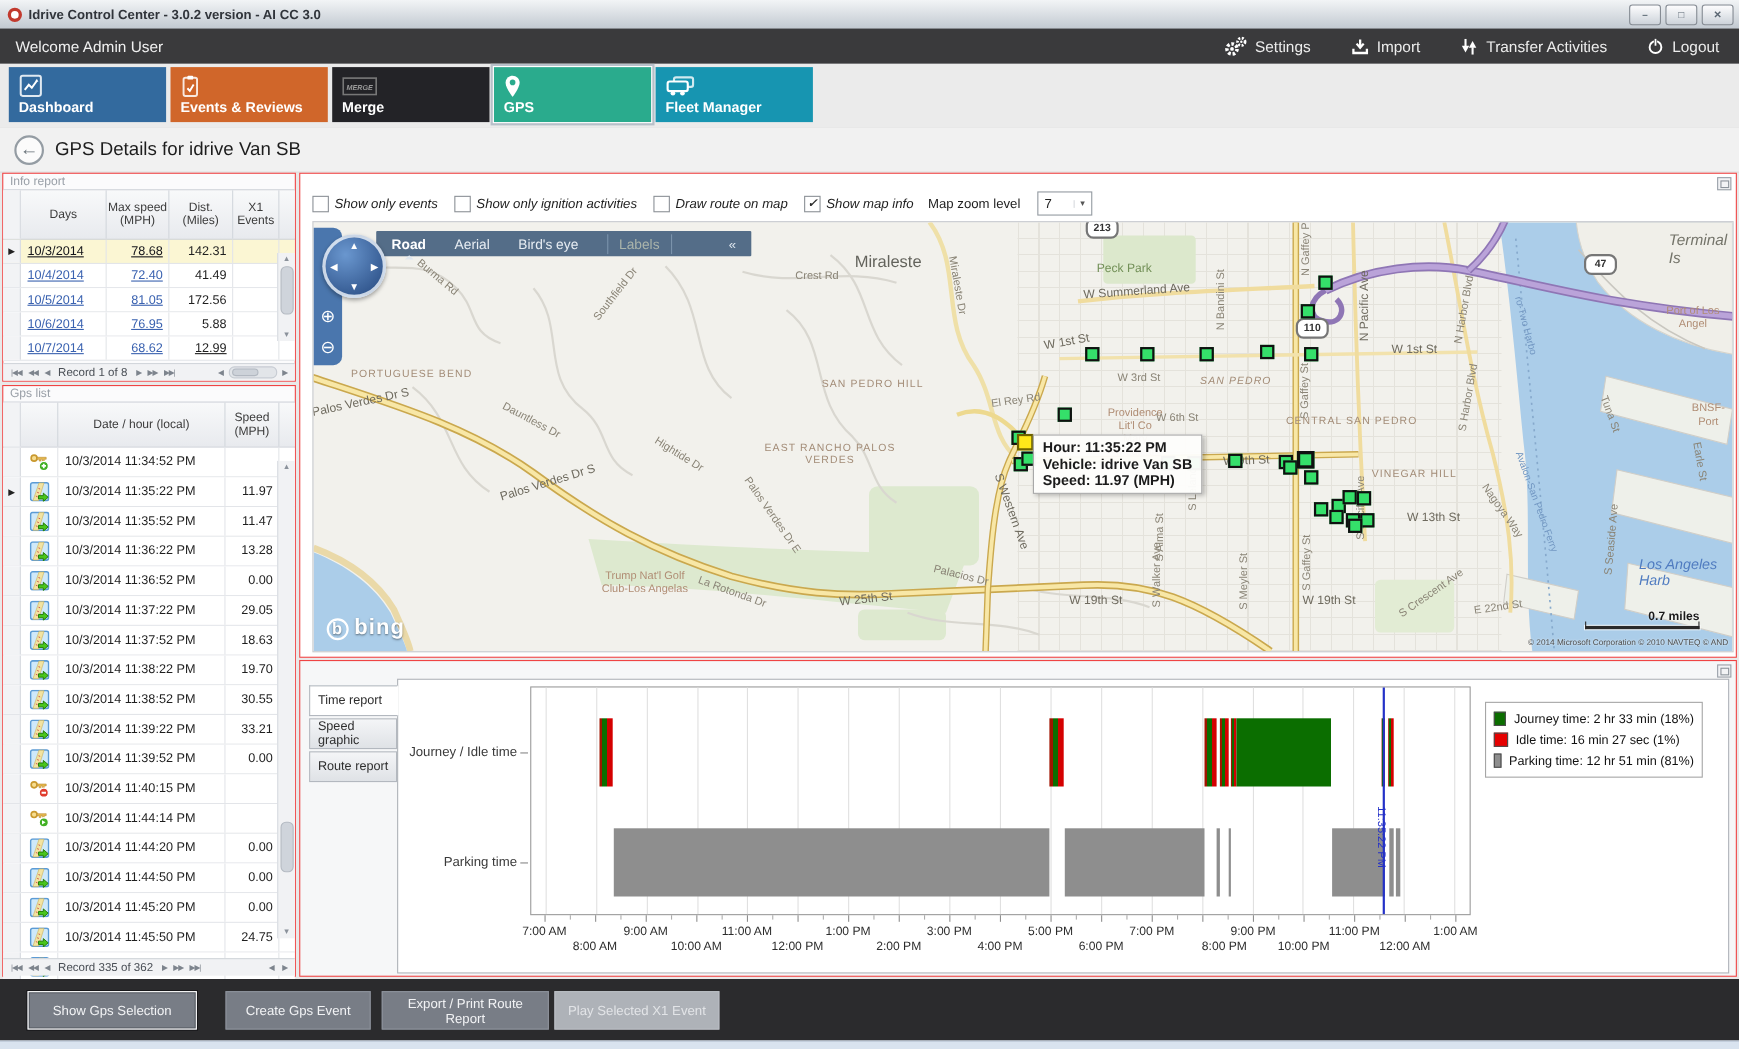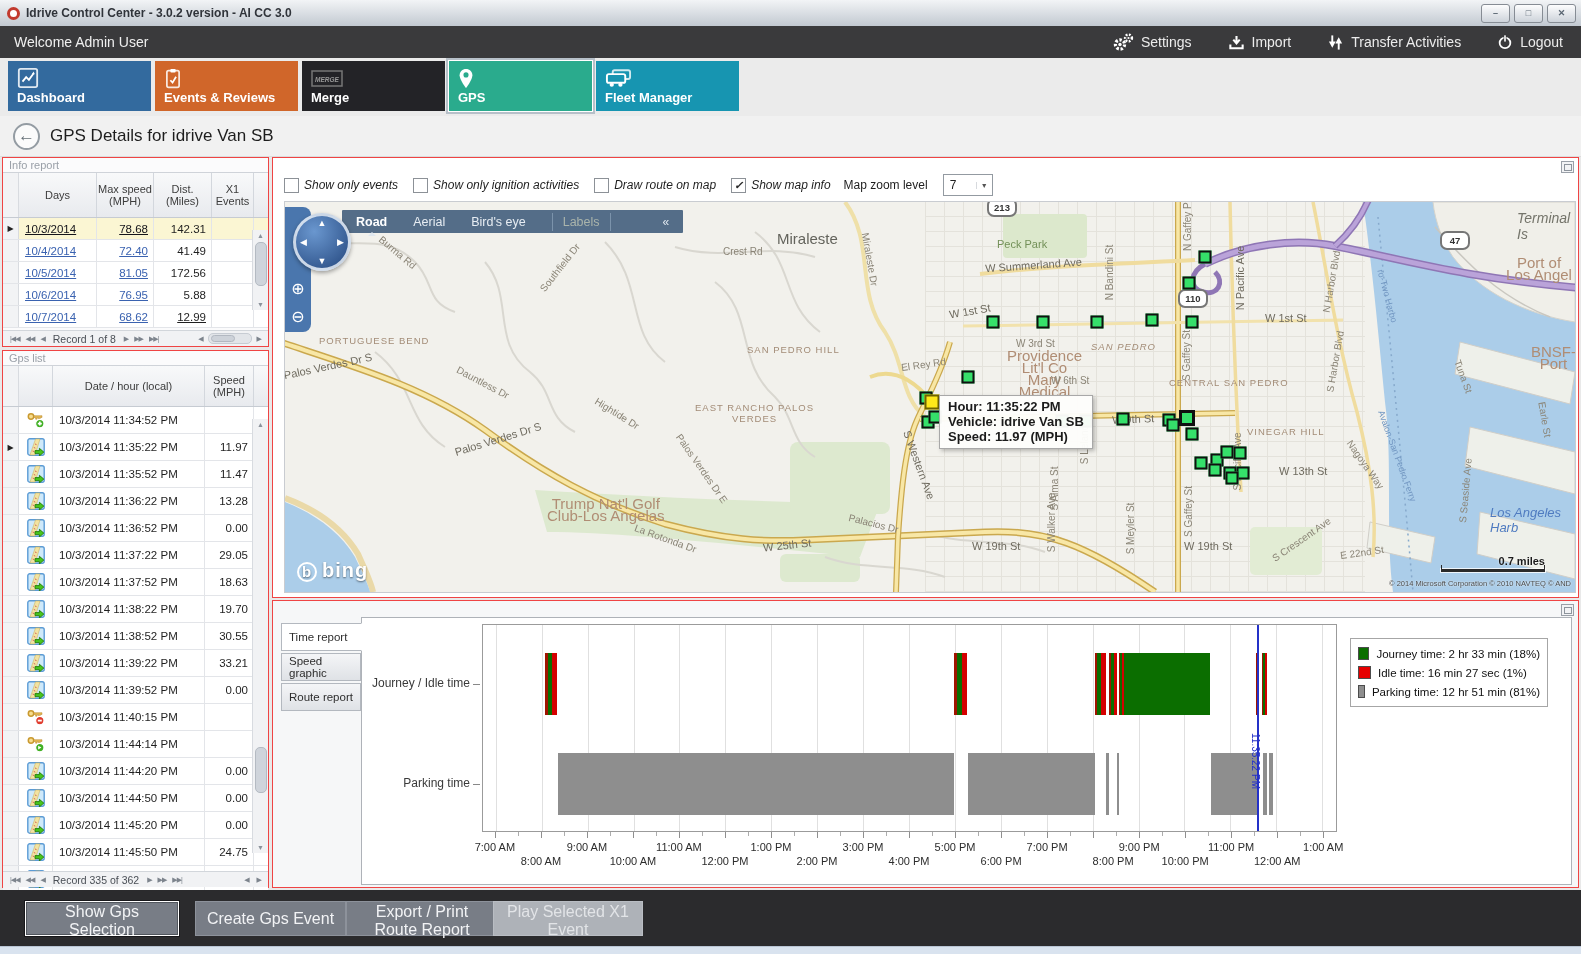--- a/index.html
+++ b/index.html
@@ -80,21 +80,21 @@
   
   .map{position:absolute;left:11px;top:43px;width:1290px;height:390px;background:#f2f1ec;overflow:hidden;border:1px solid #c9ccd1;box-sizing:content-box;}
   .grid{position:absolute;left:640px;top:0;width:440px;height:390px;
     background-image:repeating-linear-gradient(90deg,#e4e2db 0 1px,transparent 1px 19px),repeating-linear-gradient(0deg,#e4e2db 0 1px,transparent 1px 15px);}
   .map svg.base{position:absolute;left:0;top:0;}
   .mlabel{position:absolute;white-space:pre-line;color:#8c8678;font-size:10px;pointer-events:none;}
   .mlabel.road{color:#8a8476;}
   .mlabel.roadbig{color:#6e6a5e;font-size:11px;}
   .mlabel.hood{color:#a38c77;font-size:9.5px;letter-spacing:1px;}
   .mlabel.city{color:#63635c;font-size:15px;}
-  .mlabel.poi{color:#b08d74;font-size:15px;text-align:center;line-height:12px;}
+  .mlabel.poi{color:#b08d74;font-size:10px;text-align:center;line-height:12px;margin-top:20px;}
   .mlabel.park{color:#739058;font-size:11px;}
   .mlabel.water{color:#4f7bc0;font-size:13px;font-style:italic;}
   .mlabel.water-it{color:#74746a;font-size:14px;font-style:italic;}
   .mlabel.ferry{color:#7297c2;font-size:9px;}
   .mshield{position:absolute;width:26px;height:15px;background:#fff;border:2px solid #767676;border-radius:7px;font-size:9.5px;font-weight:bold;color:#333;display:flex;align-items:center;justify-content:center;}
   .marker{position:absolute;width:13px;height:13px;background:#35e06a;border:2px solid #101010;transform:translate(-50%,-50%);box-sizing:border-box;cursor:pointer;}
   .marker.y{background:#ffe81a;border-color:#6e6200;width:15px;height:15px;z-index:3;}
   .marker.k{border-width:3px;width:16px;height:16px;z-index:2;}
   .mtooltip{position:absolute;background:rgba(253,253,251,.97);border:1px solid #a8a8a8;box-shadow:2px 2px 4px rgba(0,0,0,.25);padding:3px 8px 4px 8px;z-index:6;}
   .mtooltip div{font-size:13px;font-weight:bold;color:#1b1b1b;line-height:15px;white-space:nowrap;}
@@ -141,24 +141,24 @@
   .xlab.r0{top:9px;} .xlab.r1{top:23px;}
   .ycat{position:absolute;left:0;width:108px;text-align:right;font-size:12px;color:#3a3a3a;}
   .ycat:after{content:"";position:absolute;right:-10px;top:8px;width:7px;height:1px;background:#888;}
   .legend{position:absolute;left:988px;top:20px;width:198px;border:1px solid #a6a6a6;background:#fff;padding:5px 7px;box-sizing:border-box;}
   .litem{display:flex;align-items:center;gap:7px;height:19px;}
   .lchip{width:13px;height:13px;border:1px solid #4c4c4c;box-sizing:border-box;}
   .llab{font-size:11.5px;color:#111;white-space:nowrap;}
   
   .footer{position:absolute;left:0;top:890px;width:100%;height:56px;background:#2b2b2d;}
   .fbtns{position:absolute;left:25px;top:11px;display:flex;}
-  .fbtn{height:35px;background:#787d86;color:#f2f3f5;border:1px solid #8d929b;font-size:16px;font-family:"Liberation Sans",sans-serif;margin-right:0;cursor:pointer;}
+  .fbtn{height:35px;background:#787d86;color:#f2f3f5;border:1px solid #8d929b;font-size:12px;font-family:"Liberation Sans",sans-serif;margin-right:10px;cursor:pointer;}
   .fbtn.focused{border:1px solid #ffffff;box-shadow:inset 0 0 0 1px #51565d, 0 0 0 1px #17171a;}
   .fbtn.disabled{background:#aeb2b8;color:#e2e4e7;border-color:#b9bdc3;}
-  .fbtn:nth-child(1){width:154px;} .fbtn:nth-child(2){width:151px;margin-left:16px;}
+  .fbtn:nth-child(1){width:154px;} .fbtn:nth-child(2){width:132px;margin-left:16px;}
   .fbtn:nth-child(3){width:152px;} .fbtn:nth-child(4){width:150px;margin-left:-5px;}
   .statusstrip{position:absolute;left:0;top:946px;width:100%;height:8px;background:#d9e3ef;border-top:1px solid #b9c5d4;}
 </style>
 </head>
 <body>
 
 <div id="app">
 
   <div class="titlebar">
     <span class="applogo"></span>

